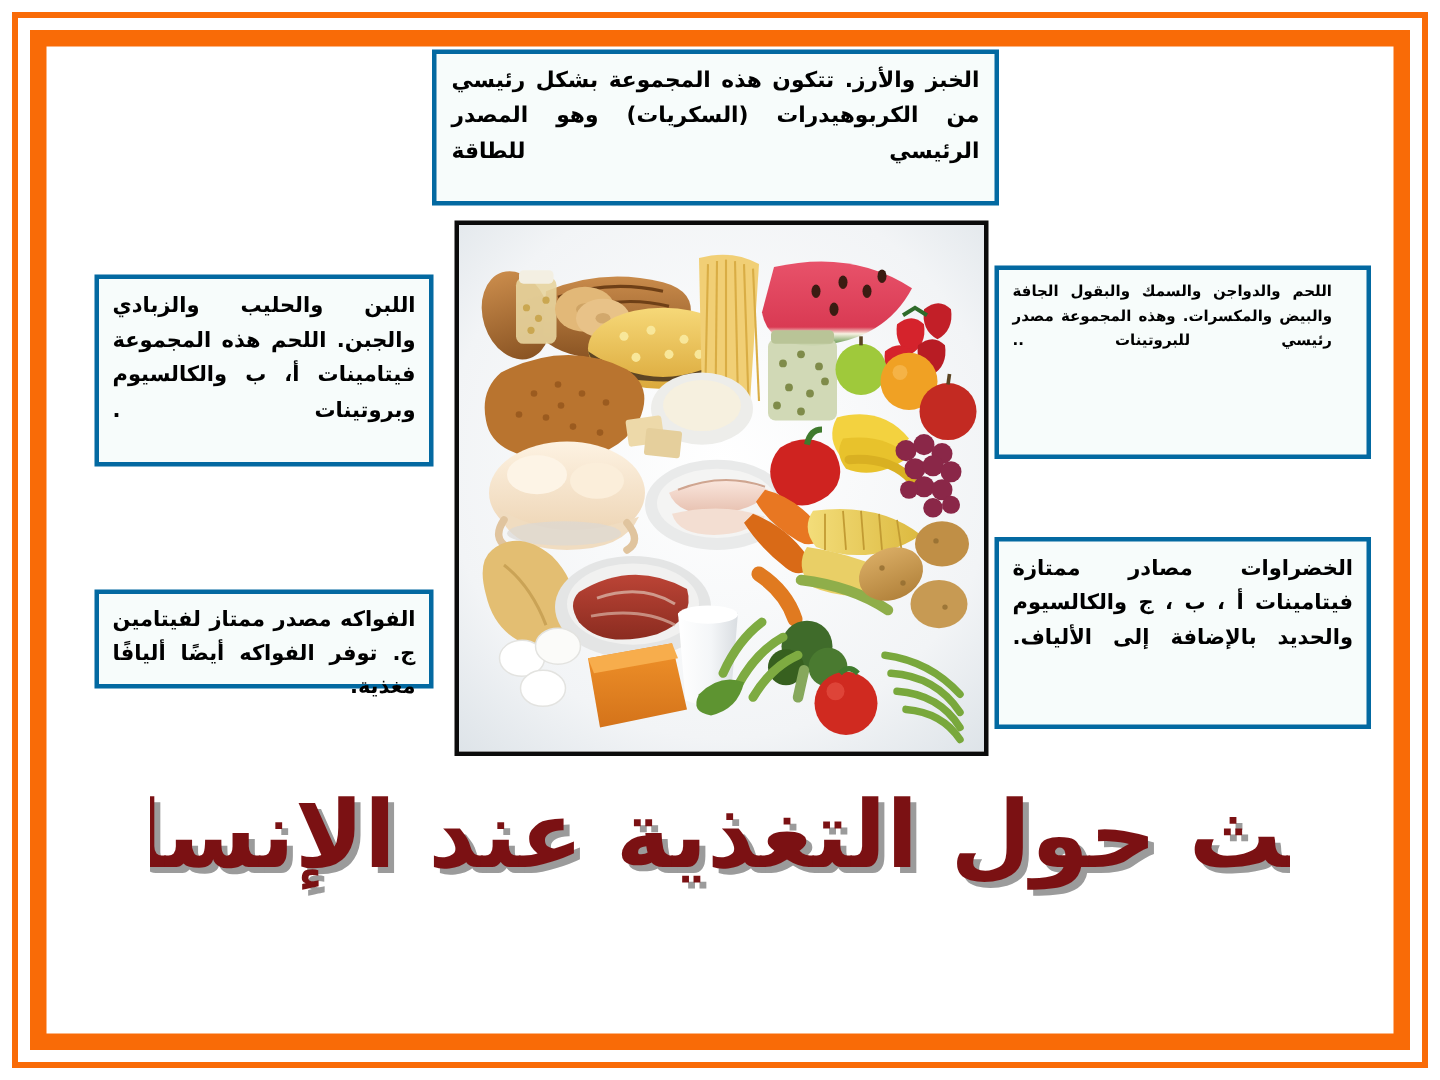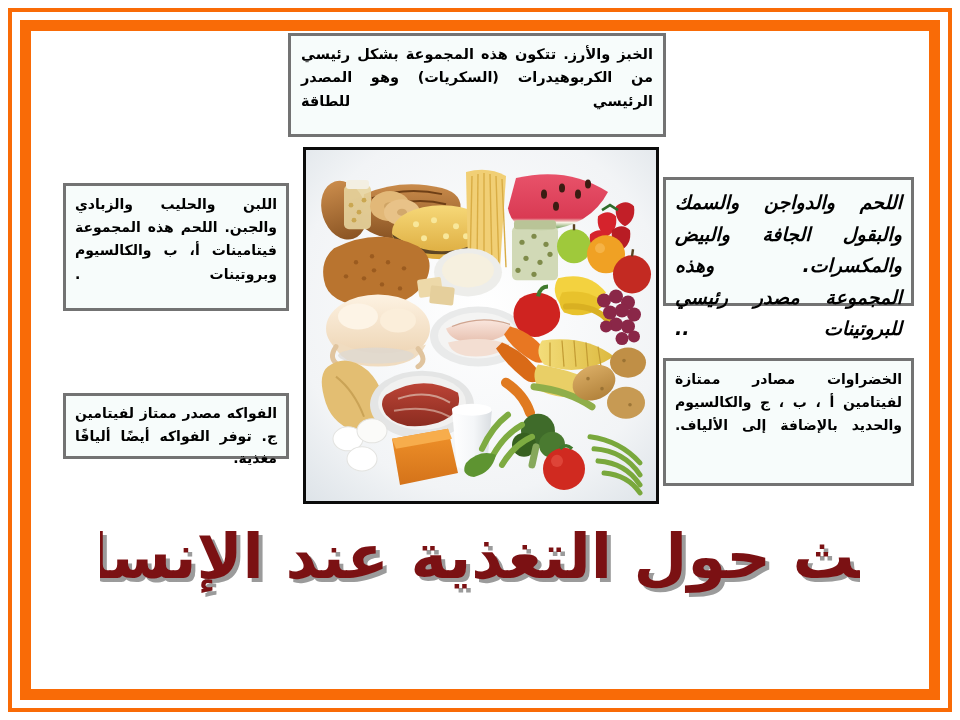--- a/index.html
+++ b/index.html
@@ -31,21 +31,21 @@
     width: 920px; height: 680px;
     box-sizing: border-box;
     border: 11px solid #F96B07;
     pointer-events: none;
   }
 
   
   .callout {
     position: absolute;
     box-sizing: border-box;
-    border: 3px solid #737373;
+    border: 3px solid #0369a1;
     background: #F7FCFB;
     direction: rtl;
     text-align: justify;
     text-align-last: justify;
     color: #000000;
     font-weight: bold;
     font-family: "DejaVu Sans", "Liberation Sans", sans-serif;
   }
   .callout .txt {
     display: block;
@@ -62,24 +62,23 @@
   #callout-dairy {
     left: 63px; top: 183px;
     width: 226px; height: 128px;
     padding: 7px 9px 4px 9px;
     font-size: 14px;
     line-height: 1.66;
   }
   #callout-protein {
     left: 663px; top: 177px;
     width: 251px; height: 129px;
-    padding: 7px 9px 4px 9px;
-    font-size: 19px;
+    padding: 7px 23px 4px 9px;
+    font-size: 10px;
     line-height: 1.66;
-    font-style: italic;
   }
   #callout-fruits {
     left: 63px; top: 393px;
     width: 226px; height: 66px;
     padding: 6px 9px 4px 9px;
     font-size: 14px;
     line-height: 1.62;
   }
   #callout-vegetables {
     left: 663px; top: 358px;
@@ -135,21 +134,21 @@
 
   <div class="callout" id="callout-protein">
     <span class="txt">اللحم والدواجن والسمك والبقول الجافة والبيض والمكسرات. وهذه المجموعة مصدر رئيسي للبروتينات ..</span>
   </div>
 
   <div class="callout" id="callout-fruits">
     <span class="txt">الفواكه مصدر ممتاز لفيتامين ج. توفر الفواكه أيضًا أليافًا مغذية.</span>
   </div>
 
   <div class="callout" id="callout-vegetables">
-    <span class="txt">الخضراوات مصادر ممتازة لفيتامين أ ، ب ، ج والكالسيوم والحديد بالإضافة إلى الألياف.</span>
+    <span class="txt">الخضراوات مصادر ممتازة فيتامينات أ ، ب ، ج والكالسيوم والحديد بالإضافة إلى الألياف.</span>
   </div>
 
   <div id="photo-frame">
     <svg viewBox="0 0 350 350" preserveAspectRatio="none">
       <defs>
         <radialGradient id="bg" cx="50%" cy="45%" r="75%">
           <stop offset="0%" stop-color="#ffffff"></stop>
           <stop offset="70%" stop-color="#f2f4f6"></stop>
           <stop offset="100%" stop-color="#dde3e8"></stop>
         </radialGradient>

